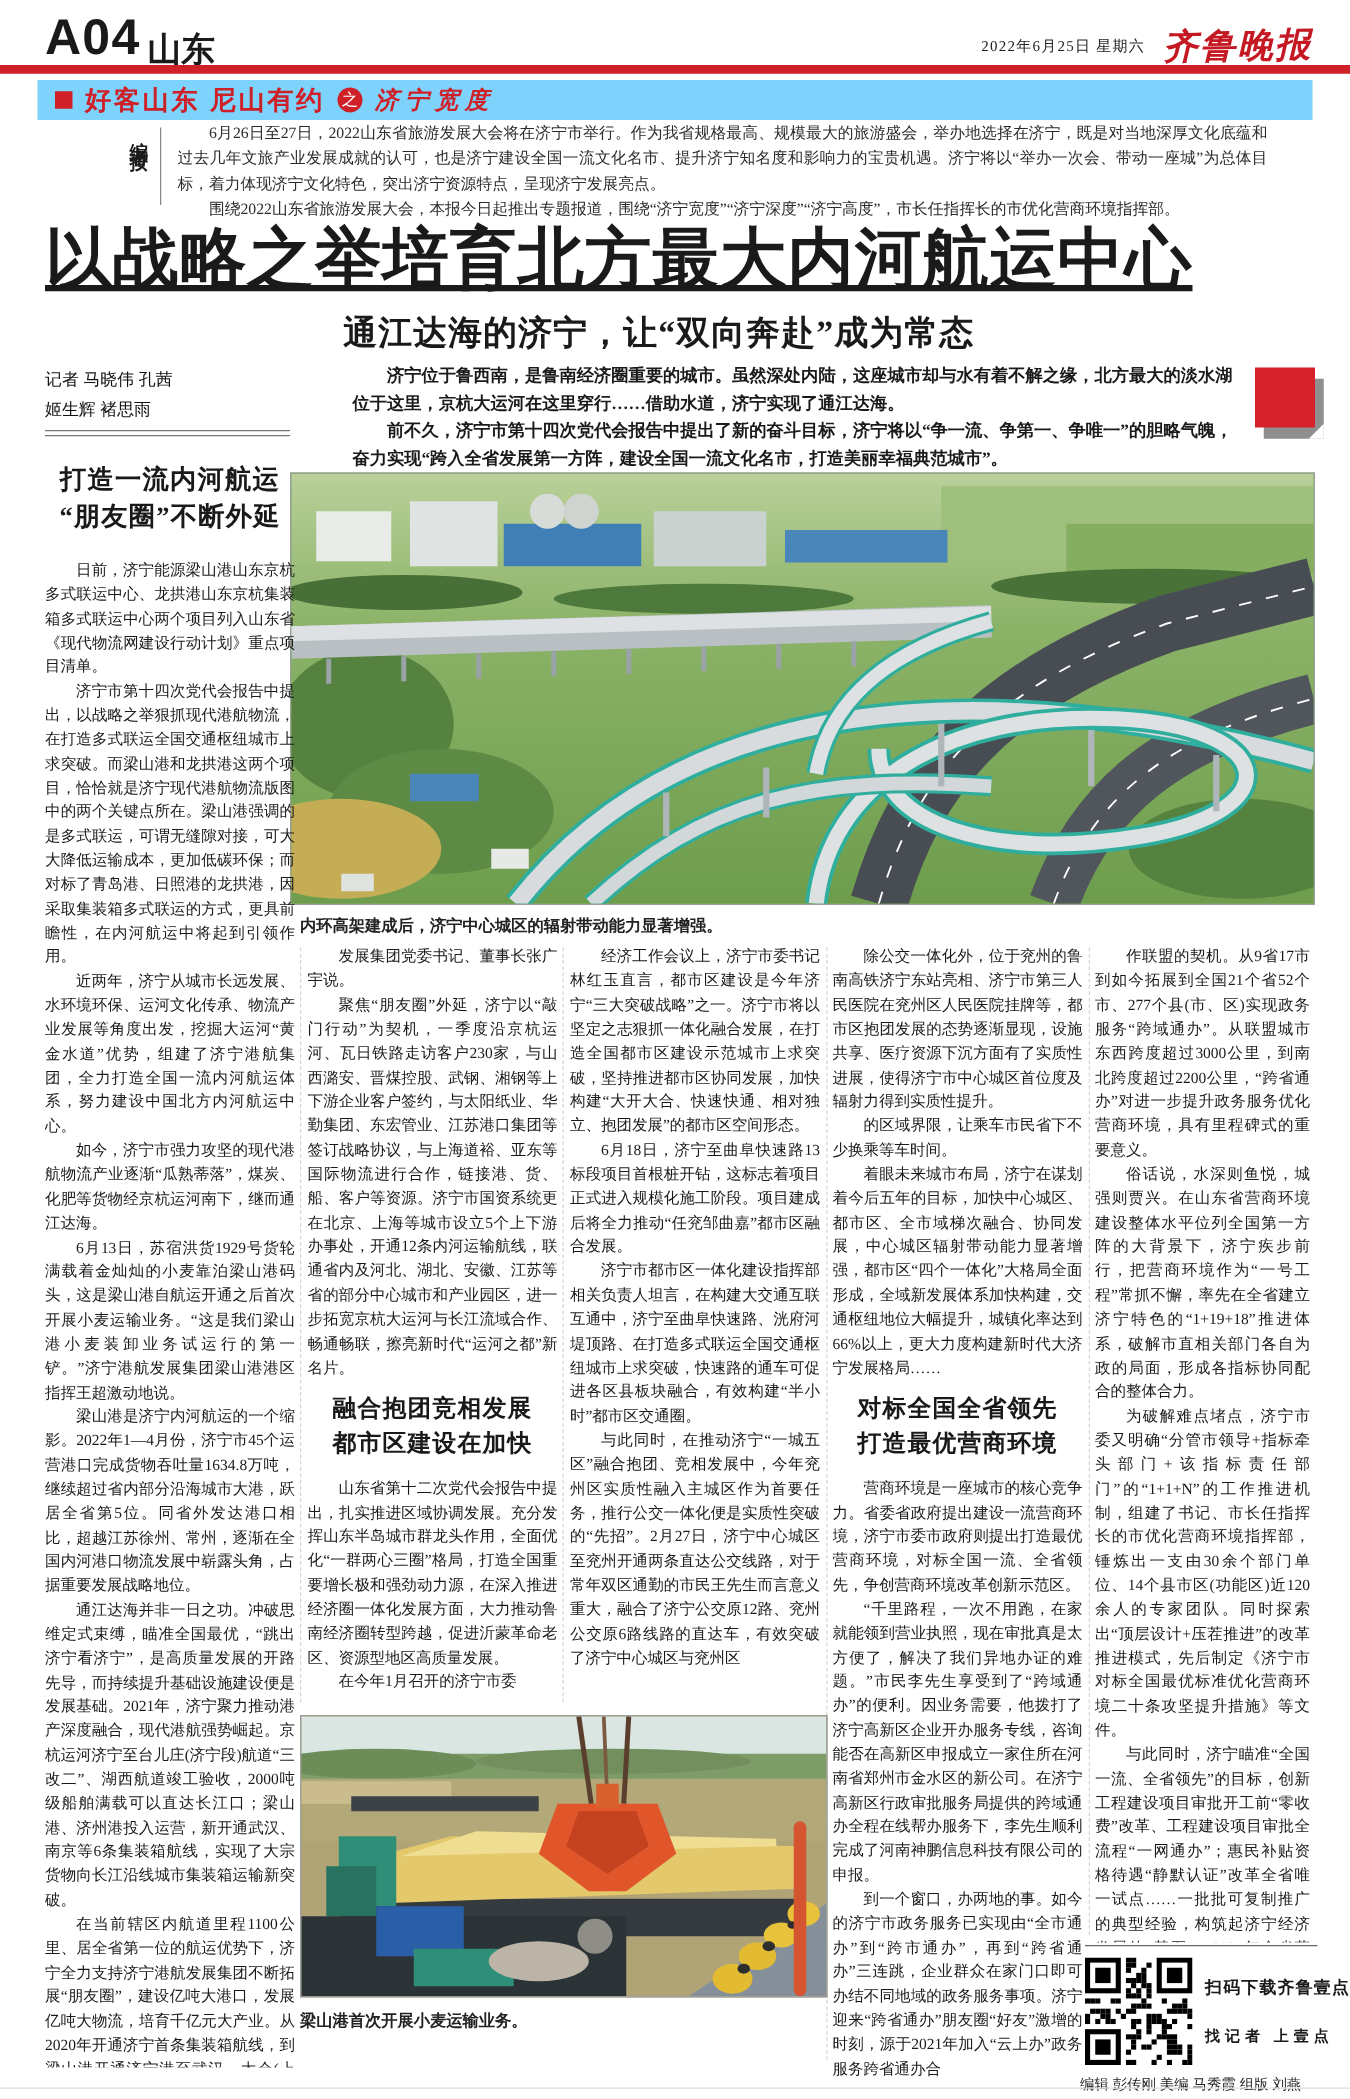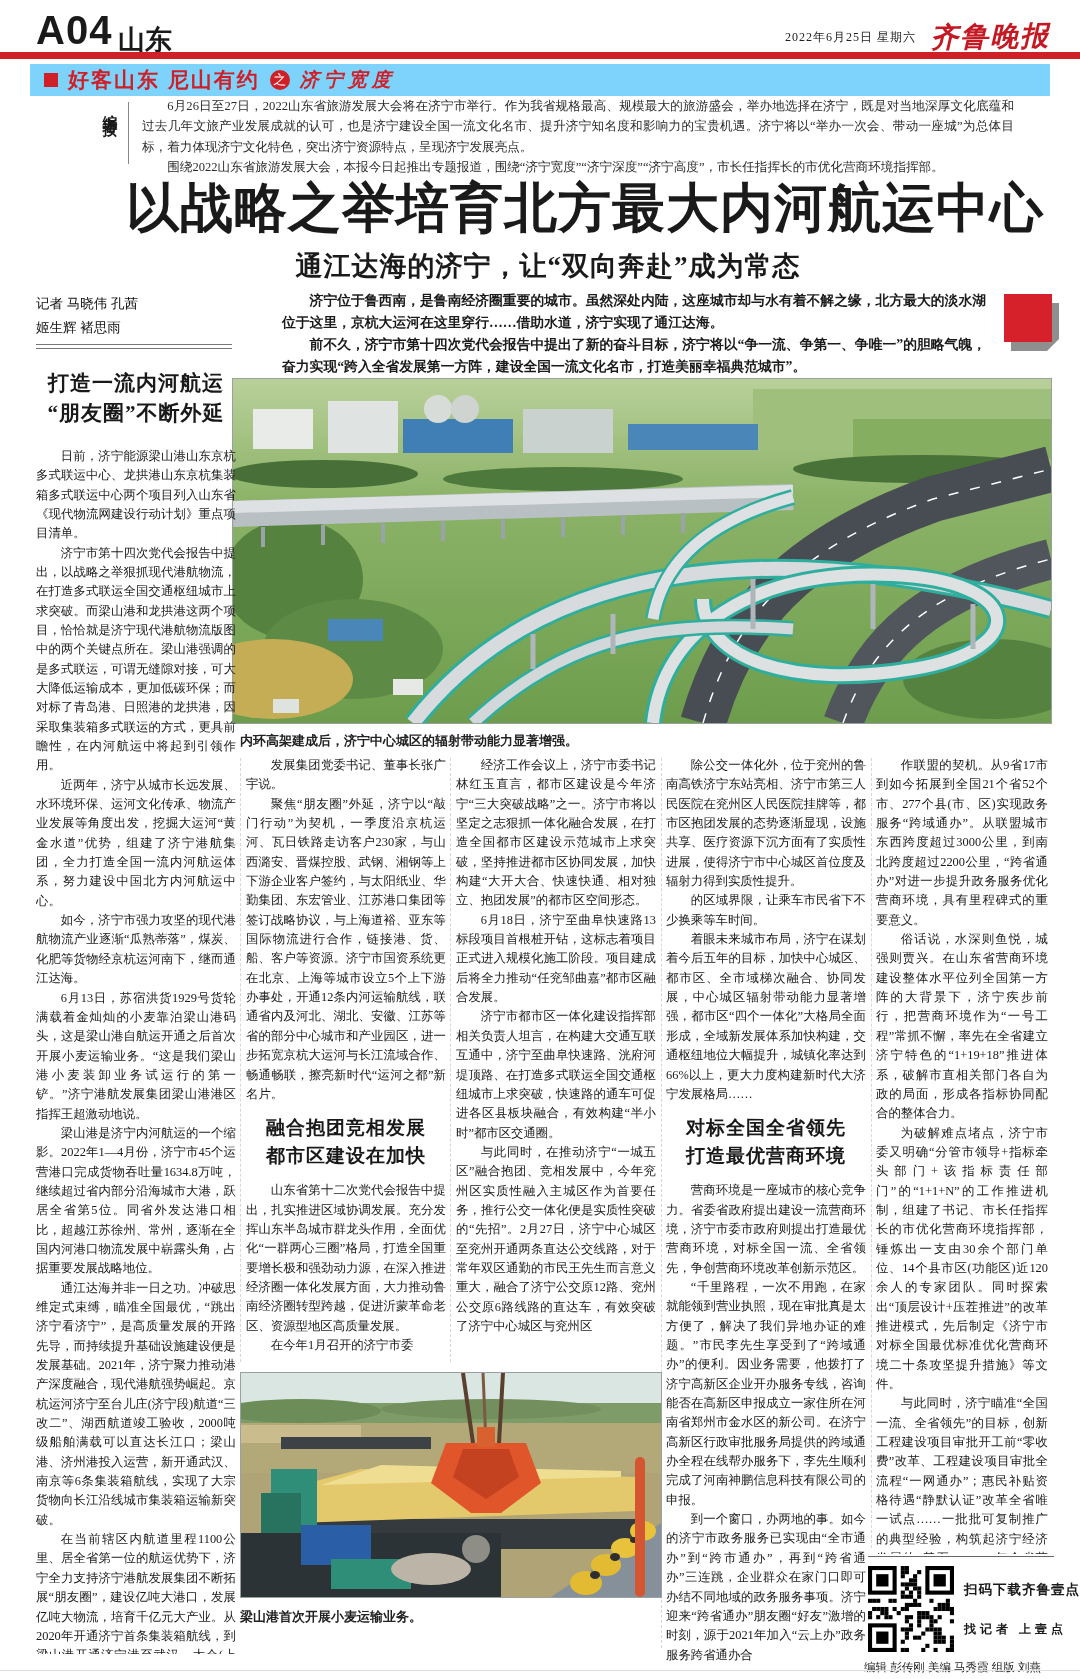--- a/index.html
+++ b/index.html
@@ -23,23 +23,23 @@
                display:flex;align-items:center;justify-content:center;}
   .banner .topic{color:#cf1f27;font-weight:bold;font-style:italic;font-size:19px;letter-spacing:5px;}
   
   .ednote-label{position:absolute;left:100px;top:102px;height:64px;writing-mode:vertical-rl;
                 font-size:15px;font-weight:bold;letter-spacing:4px;}
   .ednote-line{position:absolute;left:128px;top:102px;height:62px;width:0;border-left:1px solid #888;}
   .ednote-text{position:absolute;left:142px;top:96px;width:872px;font-size:12.6px;line-height:1.62;
                text-align:justify;color:#2b2b2b;}
   .ednote-text p{margin:0;text-indent:2em;}
   
-  .headline{position:absolute;left:36px;top:174px;width:1008px;text-align:right;font-size:53px;
-            font-weight:900;letter-spacing:1px;line-height:1.3;}
-  .subheadline{position:absolute;left:44px;top:248px;width:1008px;text-align:center;font-size:27px;
+  .headline{position:absolute;left:36px;top:174px;width:1008px;text-align:left;font-size:53px;
+            font-weight:900;letter-spacing:1px;line-height:1.3;text-decoration:underline;}
+  .subheadline{position:absolute;left:23px;top:248px;width:1008px;text-align:center;font-size:27px;
                font-weight:bold;letter-spacing:1px;}
   
   .byline{position:absolute;left:36px;top:292px;width:196px;font-size:13.5px;line-height:1.8;
           font-family:"Liberation Sans",sans-serif;color:#111;}
   .byline-rule{position:absolute;left:36px;top:344px;width:196px;height:3px;
                border-top:1px solid #777;border-bottom:1px solid #777;}
   .lead{position:absolute;left:282px;top:290px;width:704px;font-size:13.8px;font-weight:bold;
         line-height:1.6;text-align:justify;}
   .lead p{margin:0;text-indent:2em;}
   .red-square{position:absolute;left:1004px;top:294px;width:48px;height:48px;background:#d6202a;

